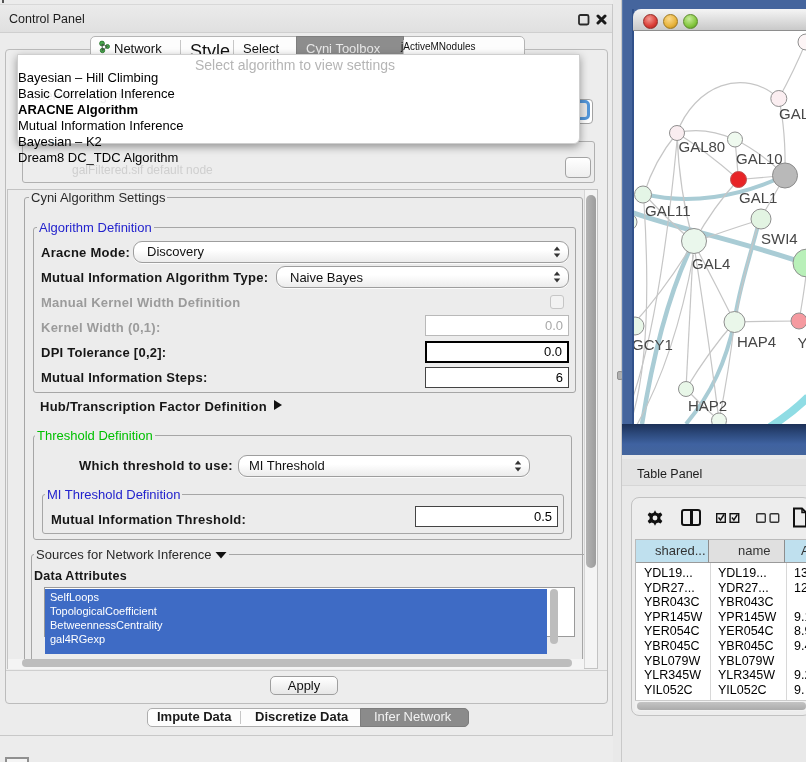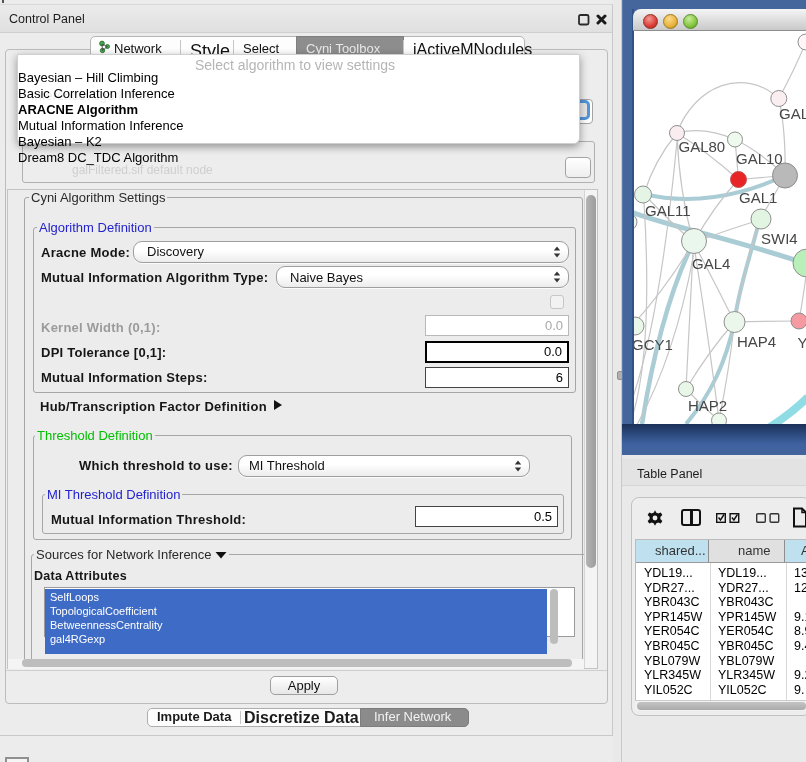--- a/index.html
+++ b/index.html
@@ -39,21 +39,21 @@
 <svg class="abs" style="left:98px;top:40px" width="13" height="14">
     <circle cx="4" cy="3.5" r="2.4" fill="#49a94e" stroke="#1d6b21" stroke-width="0.8"></circle>
     <circle cx="9.5" cy="6.5" r="2" fill="#49a94e" stroke="#1d6b21" stroke-width="0.8"></circle>
     <circle cx="4.5" cy="10.5" r="2.2" fill="#49a94e" stroke="#1d6b21" stroke-width="0.8"></circle>
     <path d="M4 4 L9.5 6.5 L4.5 10.5 Z" fill="none" stroke="#444" stroke-width="0.8"></path>
   </svg>
 <div class="abs" style="left:114px;top:41px;font-size:13px;color:#111">Network</div>
 <div class="abs" style="left:190px;top:41px;font-size:18px;color:#111">Style</div>
 <div class="abs" style="left:243px;top:41px;font-size:13px;color:#111">Select</div>
 <div class="abs" style="left:306px;top:41px;font-size:13px;color:#e9e9e9">Cyni Toolbox</div>
-<div class="abs" style="left:413px;top:41px;font-size:16px;color:#111">jActiveMNodules</div>
+<div class="abs" style="left:401px;top:41px;font-size:10px;color:#111">jActiveMNodules</div>
 
 <div class="abs" style="left:27px;top:99px;width:564px;height:23px;background:#fff;border:1px solid #a3a3a3;border-radius:4px"></div>
 <div class="abs" style="left:575px;top:100px;width:15px;height:20px;border:3px solid #5295d8;border-radius:5px;background:#e8e8e8;box-sizing:border-box"></div>
 <div class="abs" style="left:22px;top:141px;width:573px;height:42px;border:1px solid #b0b0b0;border-radius:3px;box-sizing:border-box"></div>
 <div class="abs" style="left:565px;top:157px;width:26px;height:21px;background:linear-gradient(#fff,#eee);border:1px solid #a3a3a3;border-radius:4px;box-sizing:border-box"></div>
 
 <div class="abs" style="left:7px;top:189px;width:591px;height:480px;border:1px solid #c3c3c3;box-sizing:border-box;background:#ececec"></div>
 
 <div class="abs" style="left:8px;top:190px;width:576px;height:469px;overflow:hidden">
  <div style="position:relative;width:576px;height:600px">
@@ -72,24 +72,25 @@
         </svg>
       </div>
   <div class="blab" style="left:33px;top:80px">Mutual Information Algorithm Type:</div>
   <div class="combo" style="left:268px;top:76px;width:291px;height:20px">
         <span>Naive Bayes</span>
         <svg class="arr" width="8" height="12">
           <path d="M4 0.5 L7.2 4.5 L0.8 4.5 Z" fill="#333"></path>
           <path d="M4 11.5 L7.2 7.5 L0.8 7.5 Z" fill="#333"></path>
         </svg>
       </div>
+  <div class="glab" style="left:33px;top:105px">Manual Kernel Width Definition</div>
   <div class="abs" style="left:542px;top:105px;width:12px;height:12px;background:#f2f2f2;border:1px solid #c6c6c6;border-radius:3px"></div>
   <div class="glab" style="left:33px;top:130px">Kernel Width (0,1):</div>
   <div class="fld" style="left:417px;top:125px;width:144px;height:21px;border:1px solid #b9b9b9;color:#a8a8a8;line-height:19px">0.0</div>
-  <div class="blab" style="left:33px;top:155px">DPI Tolerance [0,1]:</div>
+  <div class="blab" style="left:33px;top:155px">DPI Tolerance [0,2]:</div>
   <div class="fld" style="left:417px;top:151px;width:144px;height:22px;border:2px solid #000;color:#000;line-height:18px">0.0</div>
   <div class="blab" style="left:33px;top:180px">Mutual Information Steps:</div>
   <div class="fld" style="left:417px;top:177px;width:144px;height:21px;border:1px solid #444;color:#000;line-height:19px">6</div>
 
   <div class="blab" style="left:32px;top:209px;font-size:13px">Hub/Transcription Factor Definition</div>
   <svg class="abs" style="left:265px;top:209px" width="10" height="12">
         <path d="M1 1 L9 6 L1 11 Z" fill="#111"></path>
       </svg>
 
   <div class="grp" style="left:25px;top:245px;width:537px;height:103px"></div>
@@ -127,21 +128,21 @@
 <div class="abs" style="left:8px;top:659px;width:576px;height:10px;background:#f4f4f4"></div>
 <div class="abs" style="left:22px;top:659px;width:550px;height:8px;background:#bdbdbd;border-radius:4px"></div>
 
 <div class="abs" style="left:6px;top:670px;width:601px;height:1px;background:#cfcfcf"></div>
 <div class="abs" style="left:270px;top:676px;width:68px;height:19px;background:linear-gradient(#ffffff,#e7e7e7);border:1px solid #9f9f9f;border-radius:5px;box-sizing:border-box;text-align:center;font-size:13px;color:#111;line-height:17px">Apply</div>
 
 <div class="abs" style="left:147px;top:708px;width:322px;height:19px;background:#fdfdfd;border:1px solid #adadad;border-radius:5px;box-sizing:border-box"></div>
 <div class="abs" style="left:360px;top:708px;width:109px;height:19px;background:#8b8b8b;border:1px solid #7d7d7d;border-radius:0 5px 5px 0;box-sizing:border-box"></div>
 <div class="abs" style="left:240px;top:711px;width:1px;height:13px;background:#c7c7c7"></div>
 <div class="abs" style="left:157px;top:709px;font-size:13px;font-weight:bold;color:#1a1a1a">Impute Data</div>
-<div class="abs" style="left:244px;top:709px;font-size:16px;font-weight:bold;color:#1a1a1a">Discretize Data</div>
+<div class="abs" style="left:255px;top:709px;font-size:13px;font-weight:bold;color:#1a1a1a">Discretize Data</div>
 <div class="abs" style="left:374px;top:709px;font-size:13px;color:#f2f2f2">Infer Network</div>
 
 <div class="abs" style="left:17px;top:54px;width:563px;height:90px;background:#fff;border:1px solid #cfcfcf;border-radius:0 0 6px 6px;box-shadow:0 3px 8px rgba(0,0,0,0.38);box-sizing:border-box;overflow:hidden">
     <div class="abs" style="left:13px;top:33px;font-size:13px;color:#ececec">Inference Algorithms</div>
     <div class="abs" style="left:9px;top:84px;font-size:15px;color:#0369a1">Table Data</div>
   </div>
 <div class="abs" style="left:195px;top:57px;font-size:14px;color:#b5b5b5">Select algorithm to view settings</div>
 <div class="abs" style="left:18px;top:70px;font-size:13px;color:#000;line-height:16px;white-space:nowrap">Bayesian – Hill Climbing<br>Basic Correlation Inference<br><b>ARACNE Algorithm</b><br>Mutual Information Inference<br>Bayesian – K2<br>Dream8 DC_TDC Algorithm</div>
 <div class="abs" style="left:72px;top:163px;font-size:12px;color:#cfcfcf">galFiltered.sif default node</div>
 

